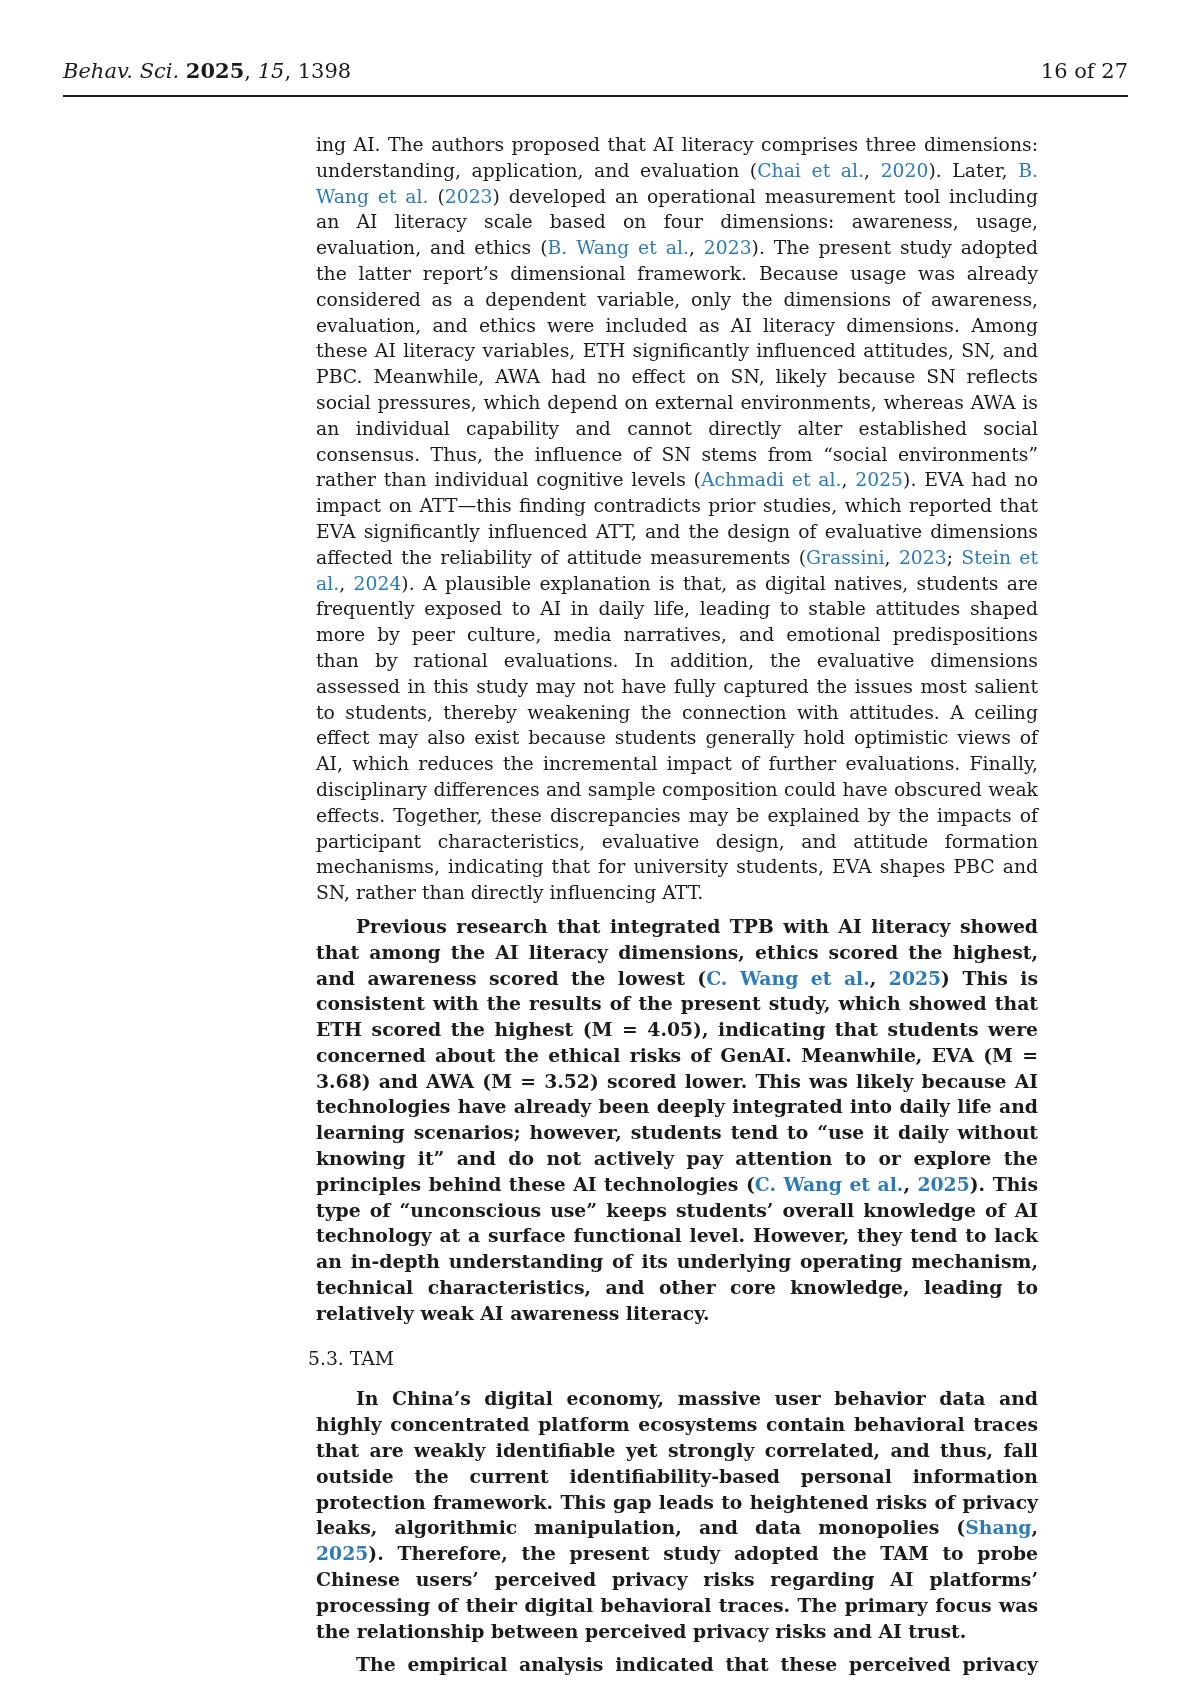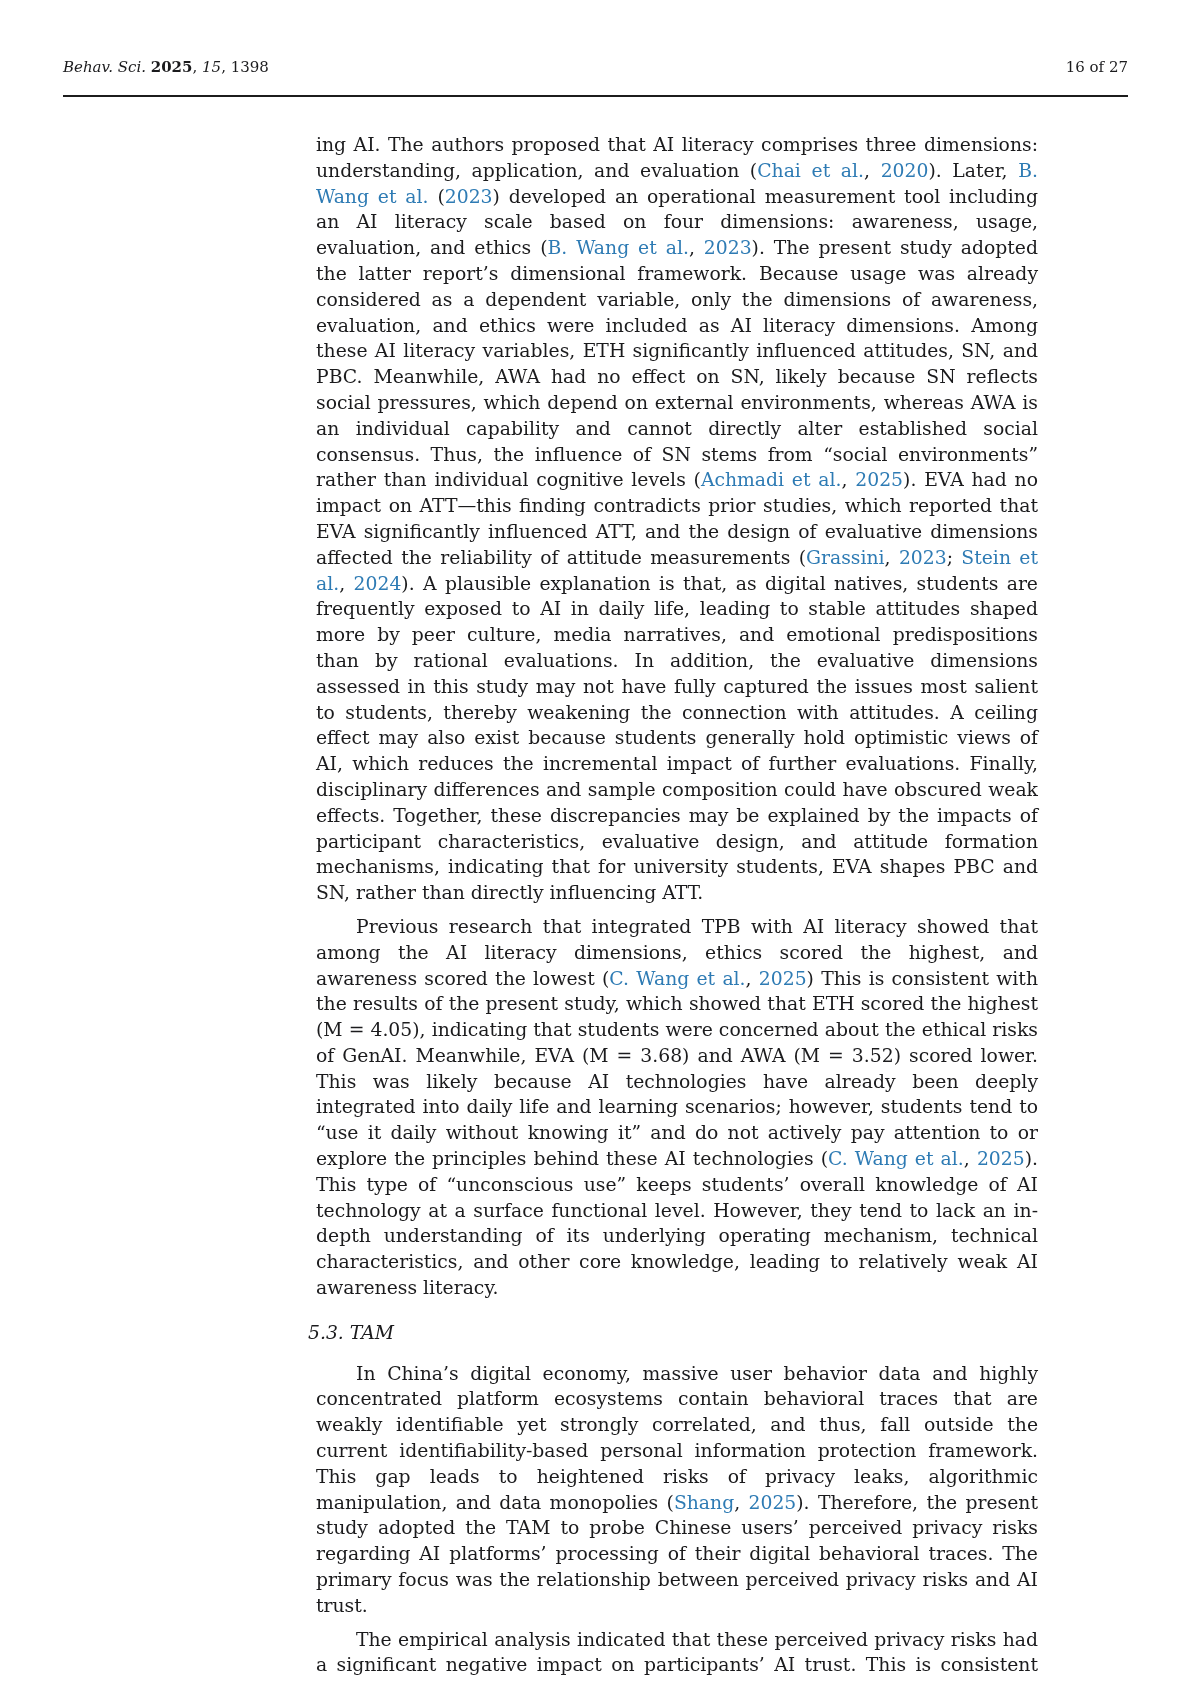--- a/index.html
+++ b/index.html
@@ -10,46 +10,45 @@
     color: #1b1b1d;
     position: relative;
     overflow: hidden;
   }
   .page-header {
     position: absolute;
     left: 63px; right: 62px; top: 58px;
     display: flex;
     justify-content: space-between;
     align-items: baseline;
-    font-size: 15px;
+    font-size: 21px;
   }
   .header-rule {
     position: absolute;
     left: 63px; right: 62px; top: 95px;
     border-top: 2px solid #1c1c1c;
     height: 0;
   }
   .article-body {
     position: absolute;
     left: 308px; top: 124px;
     width: 738px;
     font-size: 18.8px;
     line-height: 25.8px;
     text-align: justify;
   }
   .article-body p {
     margin: 8px;
     padding: 0;
   }
-  .article-body p.indent { text-indent: 40px; }
+  .article-body p.indent { text-indent: 40px; font-weight: bold; }
   .article-body h3.section-heading {
     margin: 19px 0 15px 0;
     font-size: 18.8px;
     font-weight: normal;
-    font-style: italic;
     text-align: left;
   }
   .it { font-style: italic; }
   .bd { font-weight: bold; }
   .seg-link { color: var(--link-color, #2e7bb4); }
 </style>
 </head>
 <body>
 
 <header class="page-header">

